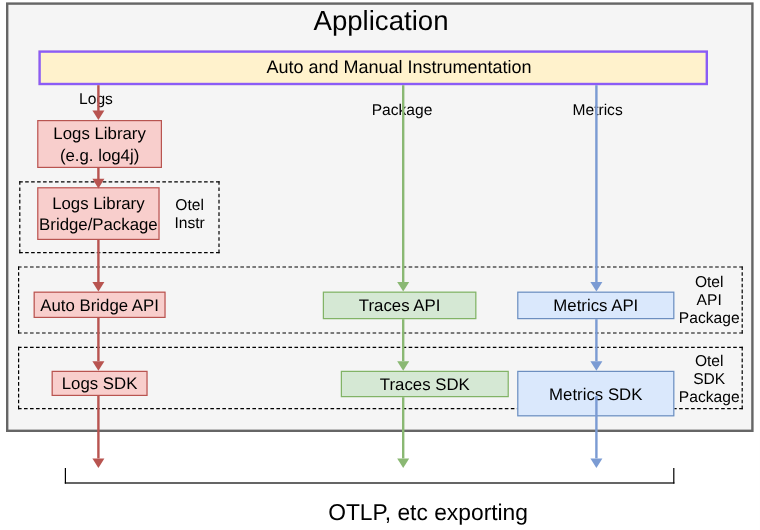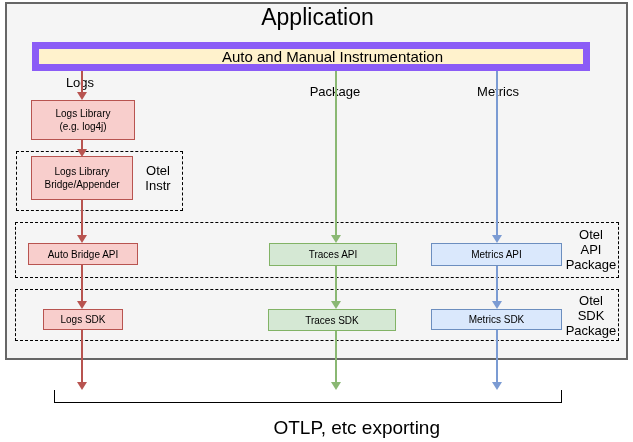--- a/index.html
+++ b/index.html
@@ -1,20 +1,20 @@
 <!DOCTYPE html>
 <html><head>
 <meta charset="utf-8">
 <style>
   html,body{margin:0;padding:0;background:#ffffff;font-family:"Liberation Sans",sans-serif;color:#000;}
   #canvas{position:relative;width:633px;height:442px;background:#fff;overflow:hidden;}
   .appbox{position:absolute;left:5px;top:2px;width:623px;height:358px;background:#f5f5f5;border:2px solid #666666;box-sizing:border-box;}
   .title{position:absolute;left:5px;top:4px;width:625px;text-align:center;font-size:23px;}
-  .box{position:absolute;display:flex;flex-direction:column;align-items:center;justify-content:center;text-align:center;font-size:10px;line-height:1.3;box-sizing:border-box;}
-  .yellow{background:#fff2cc;border:7px solid #8b5cf6;padding-left:43px;}
+  .box{position:absolute;display:flex;flex-direction:column;align-items:center;justify-content:center;text-align:center;font-size:14px;line-height:1.3;box-sizing:border-box;}
+  .yellow{background:#fff2cc;border:2px solid #8b5cf6;padding-left:43px;}
   .red{background:#f8cecc;border:1px solid #b85450;}
   .green{background:#d5e8d4;border:1px solid #82b366;}
   .blue{background:#dae8fc;border:1px solid #6c8ebf;}
   .dashed{position:absolute;border:1px dashed #000;box-sizing:border-box;}
   .vline{position:absolute;width:2px;}
   .c-red{background:#b85450;}
   .c-green{background:#8ab873;}
   .c-blue{background:#7b9bd3;}
   .ah{position:absolute;width:0;height:0;border-left:5px solid transparent;border-right:5px solid transparent;border-top:8px solid #000;}
   .ah-red{border-top-color:#b85450;}
@@ -61,40 +61,40 @@
     <span>SDK</span>
     <span>Package</span>
   </div>
 
   <div class="box red" style="left:31px;top:100px;width:104px;height:40px;">
     <span>Logs Library</span>
     <span>(e.g. log4j)</span>
   </div>
   <div class="box red" style="left:31px;top:156px;width:102px;height:44px;">
     <span>Logs Library</span>
-    <span>Bridge/Appender</span>
+    <span>Bridge/Package</span>
   </div>
   <div class="box red" style="left:28px;top:243px;width:110px;height:22px;">
     <span>Auto Bridge API</span>
   </div>
   <div class="box green" style="left:269px;top:243px;width:128px;height:23px;">
     <span>Traces API</span>
   </div>
 
   <div class="box red" style="left:43px;top:309px;width:80px;height:21px;">
     <span>Logs SDK</span>
   </div>
-  <div class="box green" style="left:268px;top:309px;width:128px;height:22px;">
+  <div class="box green" style="left:284px;top:309px;width:140px;height:22px;">
     <span>Traces SDK</span>
   </div>
 
   <div class="box blue" style="left:431px;top:243px;width:131px;height:23px;">
     <span>Metrics API</span>
   </div>
-  <div class="box blue" style="left:431px;top:309px;width:131px;height:21px;">
+  <div class="box blue" style="left:431px;top:309px;width:131px;height:38px;">
     <span>Metrics SDK</span>
   </div>
 
   <div class="vline c-red" style="left:81px;top:71px;height:22px;"></div>
   <div class="ah ah-red" style="left:77px;top:92px;"></div>
   <div class="vline c-red" style="left:81px;top:140px;height:10px;"></div>
   <div class="ah ah-red" style="left:77px;top:149px;"></div>
   <div class="vline c-red" style="left:81px;top:200px;height:35px;"></div>
   <div class="ah ah-red" style="left:77px;top:235px;"></div>
   <div class="vline c-red" style="left:81px;top:265px;height:36px;"></div>

